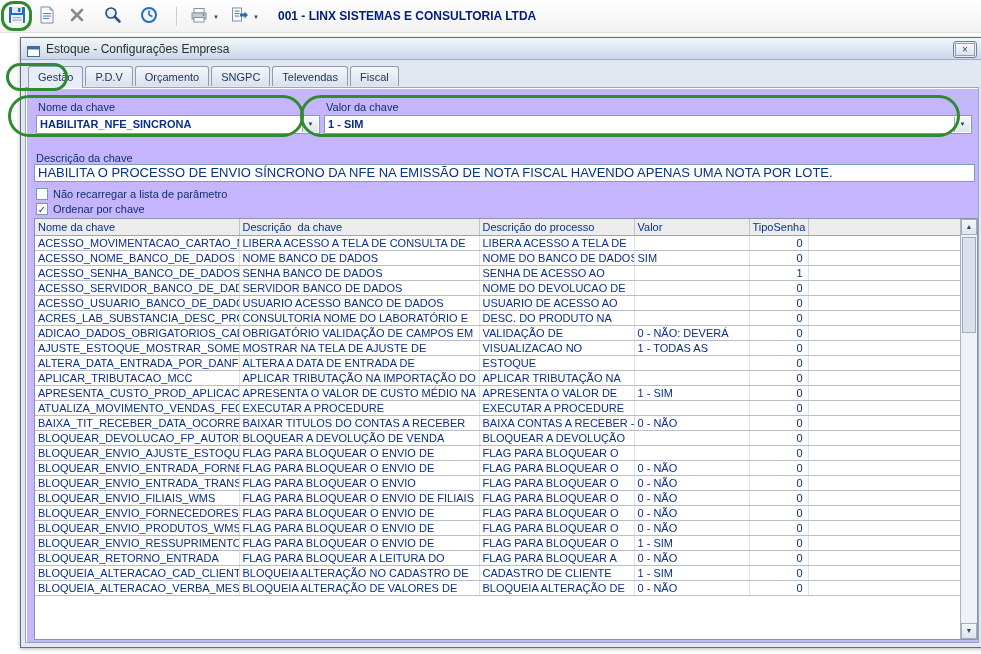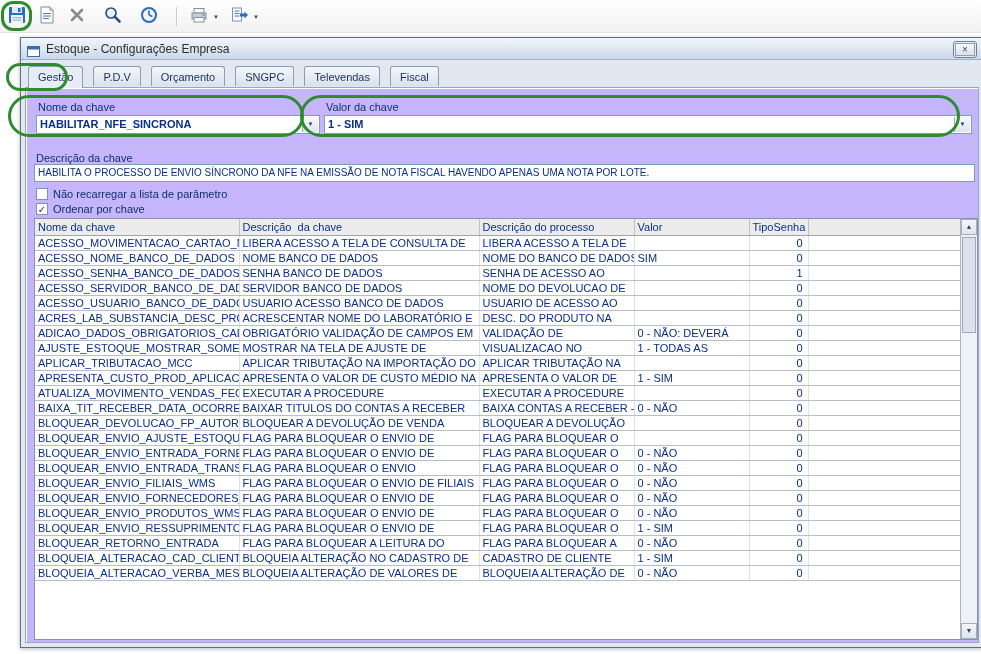--- a/index.html
+++ b/index.html
@@ -19,39 +19,39 @@
             border:1px solid #5f6e85; background:#e2e8f2; box-shadow:0 1px 4px rgba(0,0,0,.28); }
   .titlebar { position:absolute; left:0; top:0; right:0; height:22px;
               background:linear-gradient(#f2f6fb,#cbd8ea); border-bottom:1px solid #9fafc6; }
   .title-icon { position:absolute; left:6px; top:5px; }
   .title-text { position:absolute; left:25px; top:0; line-height:22px; font-size:12px; color:#2e2e2e; white-space:nowrap; }
   .close-wrap { position:absolute; right:6px; top:3px; border:1px solid #6f7f96; border-radius:3px; padding:1px; background:#e8edf5; }
   .close-btn { width:20px; height:13px; background:linear-gradient(#f7f9fc,#dde3ec); border:1px solid #93a0b4;
                font-size:10px; line-height:11px; text-align:center; color:#3a4557; cursor:pointer; }
 
   
-  .tabs { position:absolute; left:7px; top:28px; height:22px; display:flex; gap:10px; z-index:2; }
+  .tabs { position:absolute; left:7px; top:28px; height:22px; display:flex; gap:2px; z-index:2; }
   .tab { height:20px; line-height:20px; padding:0 9px; font-size:11px; color:#1c2f55; cursor:pointer;
          background:linear-gradient(#f4f7fb,#d9e1ed); border:1px solid #8d9cb3; border-bottom:none; border-radius:3px 3px 0 0; }
   .tab.active { background:#e7edf6; height:22px; line-height:21px; }
 
   
   .panel { position:absolute; left:4px; right:4px; top:49px; bottom:4px; background:#c4b5fd;
            border:1px solid #97a6bf; box-shadow:inset 1px 1px 0 #fdfdfe; }
   .groupbox { position:absolute; left:4px; top:8px; right:6px; height:50px; border:1px solid #bac6d8; }
   .flabel { position:absolute; font-size:11px; color:#10316b; white-space:nowrap; }
 
   .combo { position:absolute; height:19px; background:#fff; border:1px solid #7f9db9; cursor:pointer;padding-left:44px; }
   .combo .val { position:absolute; left:3px; top:0; right:18px; line-height:17px; font-size:11px; font-weight:bold;
                 color:#0a2f86; white-space:nowrap; overflow:hidden; }
   .combo .cbtn { position:absolute; right:1px; top:1px; bottom:1px; width:16px; border-left:1px solid #9fabbd;
                  background:linear-gradient(#f6f8fb,#dfe5ee); font-size:6px; color:#2c3a52; text-align:center; line-height:15px; }
 
   .textbox { position:absolute; height:18px; background:#fff; border:1px solid #7f9db9;
-             font-size:10px; line-height:16px; color:#0a2f86; padding:0 3px; white-space:nowrap; overflow:hidden; }
+             font-size:13px; line-height:16px; color:#0a2f86; padding:0 3px; white-space:nowrap; overflow:hidden; }
 
   .cbrow { position:absolute; display:flex; align-items:flex-start; gap:5px; height:13px; }
   .cb { width:12px; height:12px; border:1px solid #7f93ad; background:#fff; font:bold 10px/11px "DejaVu Sans",sans-serif;
         color:#17306b; text-align:center; cursor:pointer; flex:0 0 auto; }
   .cb-label { font-size:11px; color:#10316b; white-space:nowrap; }
 
   
   .grid { position:absolute; left:8px; top:130px; width:944px; height:422px; background:#fff;
           border:1px solid #8a94a6; overflow:hidden; }
   .grid table { border-collapse:collapse; table-layout:fixed; width:925px; font-size:11px; }
@@ -146,20 +146,21 @@
         <svg width="20" height="20" viewBox="0 0 20 20">
             <rect x="3.5" y="3" width="9" height="13" fill="#fff" stroke="#8290a6"></rect>
             <rect x="5.5" y="5.5" width="5" height="1.1" fill="#5b84b5"></rect>
             <rect x="5.5" y="8" width="5" height="1.1" fill="#5b84b5"></rect>
             <rect x="5.5" y="10.5" width="5" height="1.1" fill="#5b84b5"></rect>
             <polygon points="11,8.5 15.5,8.5 15.5,6.5 19,10 15.5,13.5 15.5,11.5 11,11.5" fill="#2b6cb8"></polygon>
           </svg>
       </span>
     </div>
     <div class="drop" style="left:250px">▼</div>
+    <span class="company">001 - LINX SISTEMAS E CONSULTORIA LTDA</span>
   </div>
 
   <div class="window">
     <div class="titlebar">
       <span class="title-icon">
         <svg width="13" height="11" viewBox="0 0 13 11">
             <rect x="0.5" y="0.5" width="12" height="10" fill="#fff" stroke="#3c6ea5"></rect>
             <rect x="0.5" y="0.5" width="12" height="3" fill="#3c6ea5"></rect>
           </svg>
       </span>
@@ -261,39 +262,47 @@
               <tr>
                 <td class="c0">ACESSO_USUARIO_BANCO_DE_DADC</td>
                 <td class="c1">USUARIO ACESSO BANCO DE DADOS</td>
                 <td class="c2">USUARIO DE ACESSO AO</td>
                 <td class="c3"></td>
                 <td class="c4">0</td>
                 <td class="cf"></td>
               </tr>
               <tr>
                 <td class="c0">ACRES_LAB_SUBSTANCIA_DESC_PRO</td>
-                <td class="c1">ACRESCENTAR NOME DO LABORATÓRIO E</td>
+                <td class="c1">CONSULTORIA NOME DO LABORATÓRIO E</td>
                 <td class="c2">DESC. DO PRODUTO NA</td>
                 <td class="c3"></td>
                 <td class="c4">0</td>
                 <td class="cf"></td>
               </tr>
               <tr>
                 <td class="c0">ADICAO_DADOS_OBRIGATORIOS_CAD</td>
                 <td class="c1">OBRIGATÓRIO VALIDAÇÃO DE CAMPOS EM</td>
                 <td class="c2">VALIDAÇÃO DE</td>
                 <td class="c3">0 - NÃO: DEVERÁ</td>
                 <td class="c4">0</td>
                 <td class="cf"></td>
               </tr>
               <tr>
                 <td class="c0">AJUSTE_ESTOQUE_MOSTRAR_SOME</td>
                 <td class="c1">MOSTRAR NA TELA DE AJUSTE DE</td>
                 <td class="c2">VISUALIZACAO NO</td>
                 <td class="c3">1 - TODAS AS</td>
+                <td class="c4">0</td>
+                <td class="cf"></td>
+              </tr>
+              <tr>
+                <td class="c0">ALTERA_DATA_ENTRADA_POR_DANF</td>
+                <td class="c1">ALTERA A DATA DE ENTRADA DE</td>
+                <td class="c2">ESTOQUE</td>
+                <td class="c3"></td>
                 <td class="c4">0</td>
                 <td class="cf"></td>
               </tr>
               <tr>
                 <td class="c0">APLICAR_TRIBUTACAO_MCC</td>
                 <td class="c1">APLICAR TRIBUTAÇÃO NA IMPORTAÇÃO DO</td>
                 <td class="c2">APLICAR TRIBUTAÇÃO NA</td>
                 <td class="c3"></td>
                 <td class="c4">0</td>
                 <td class="cf"></td>

